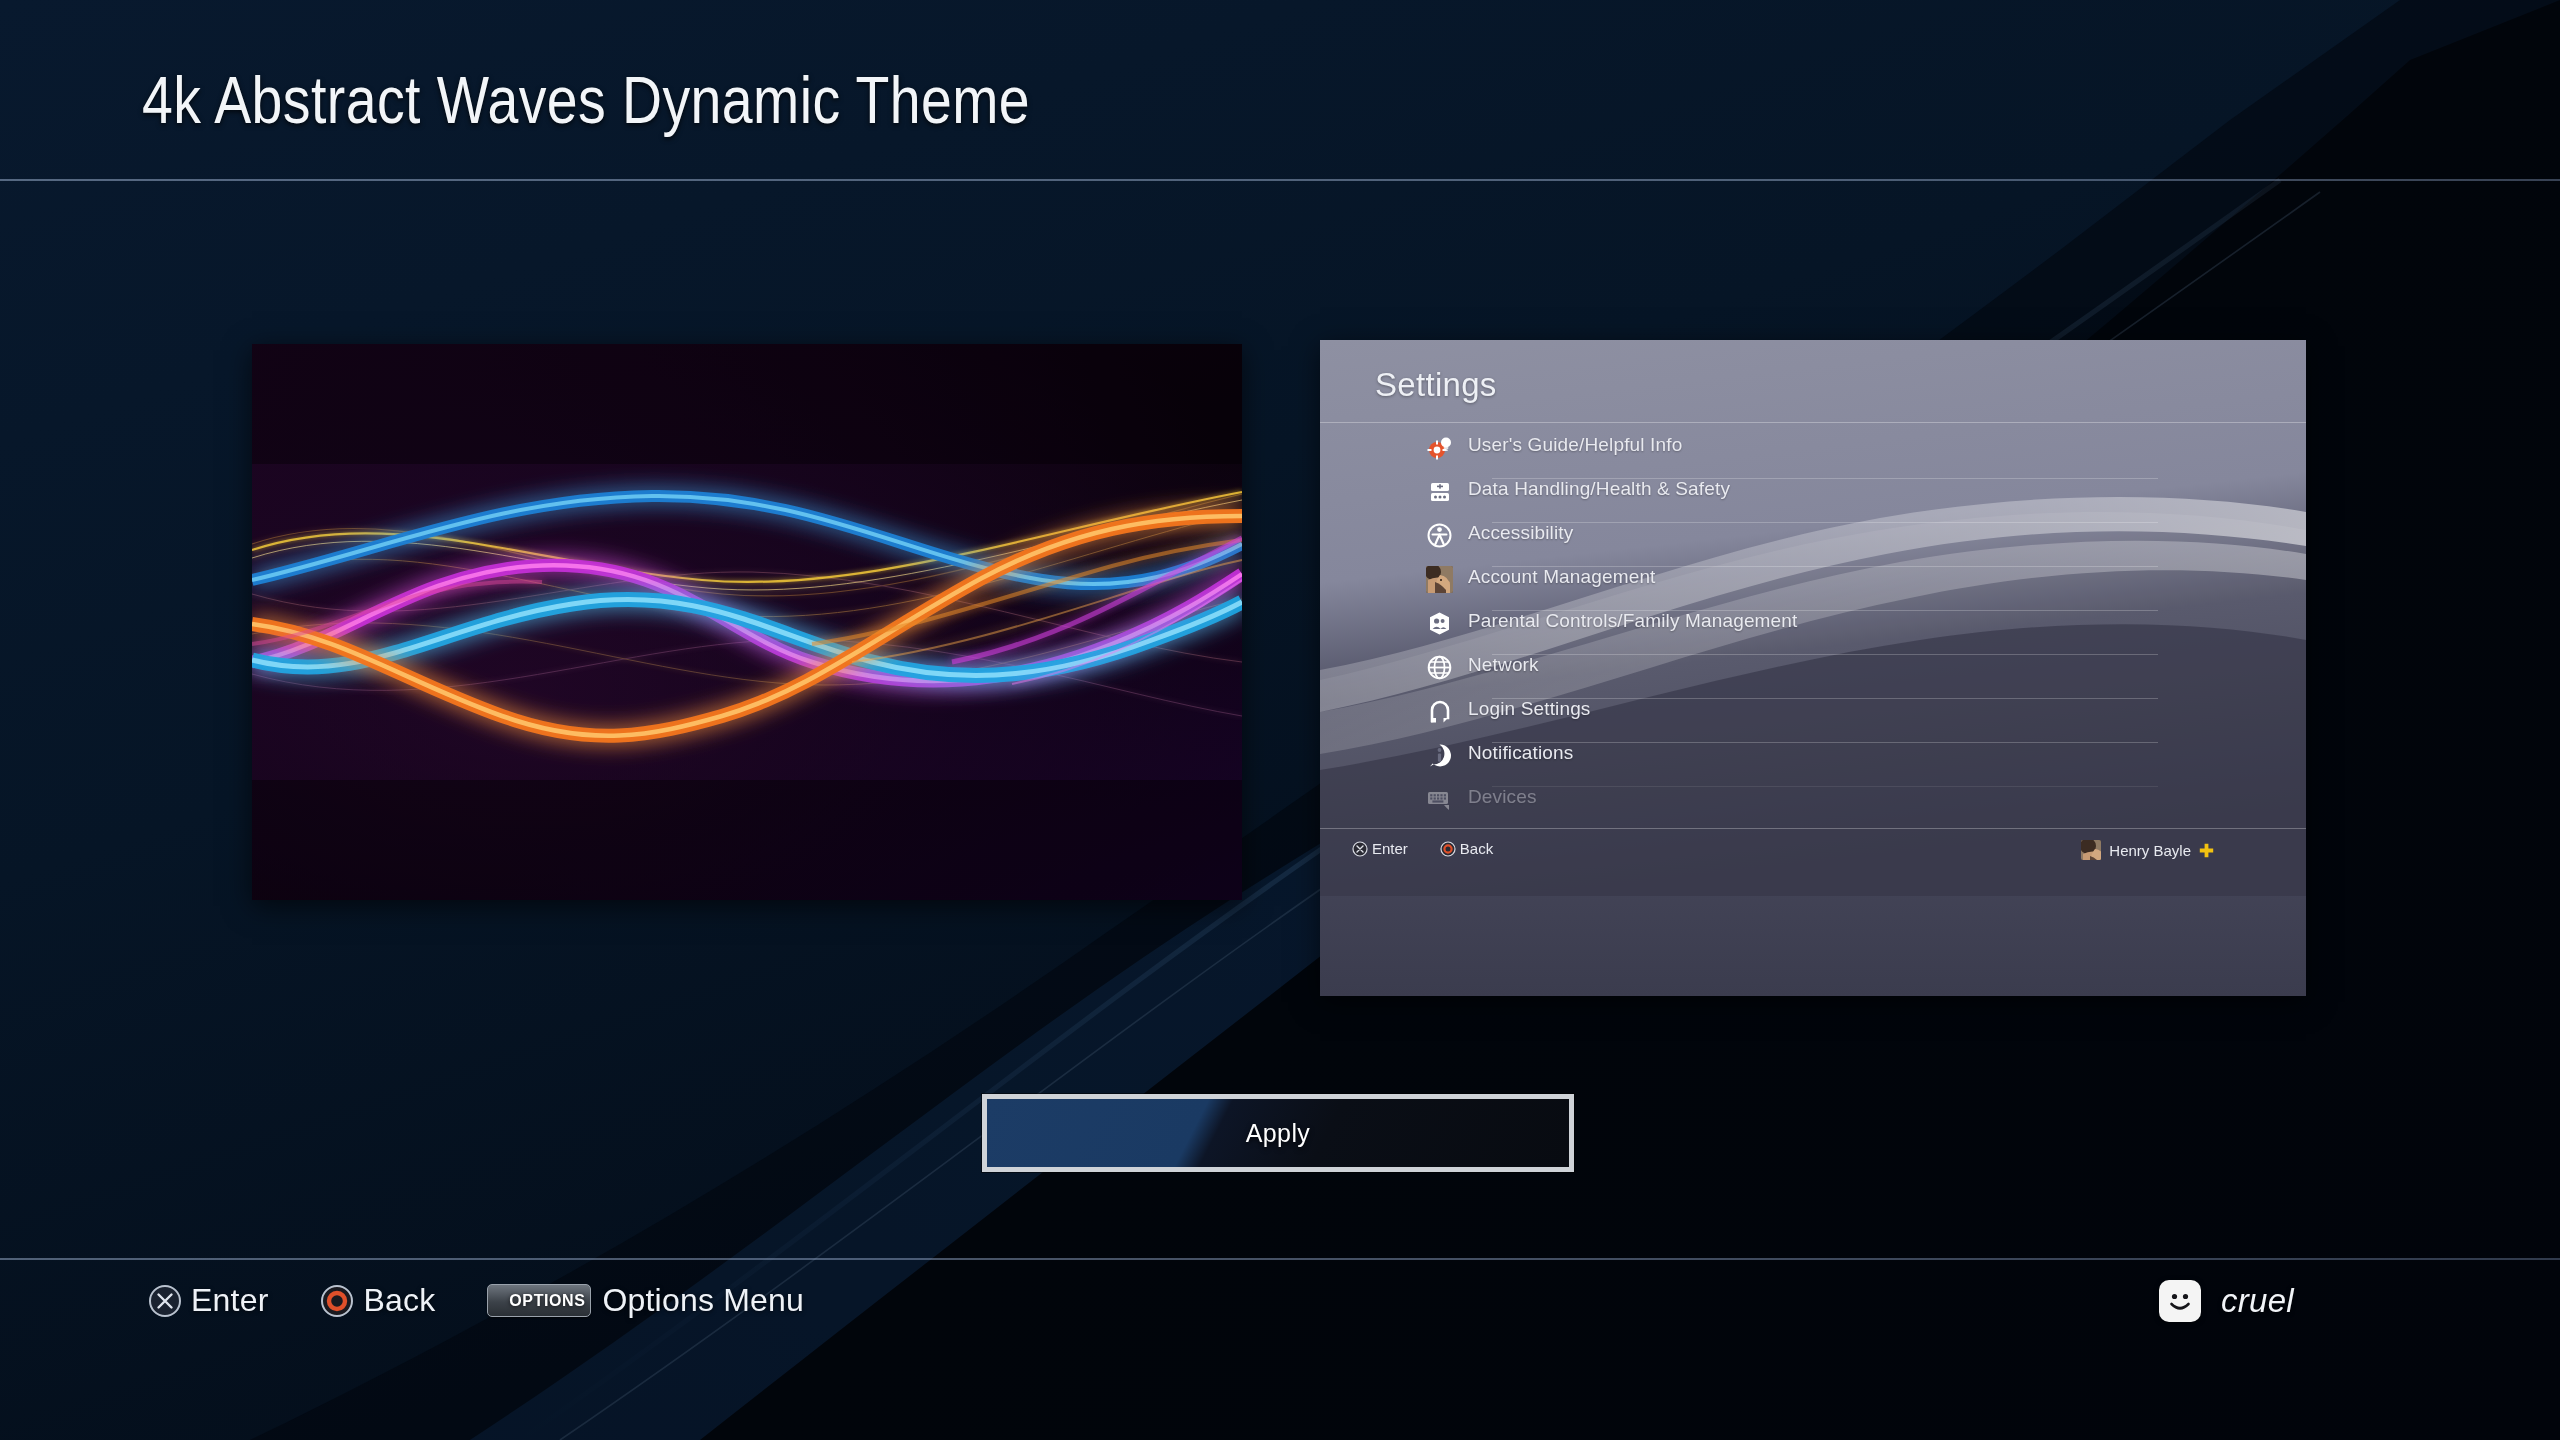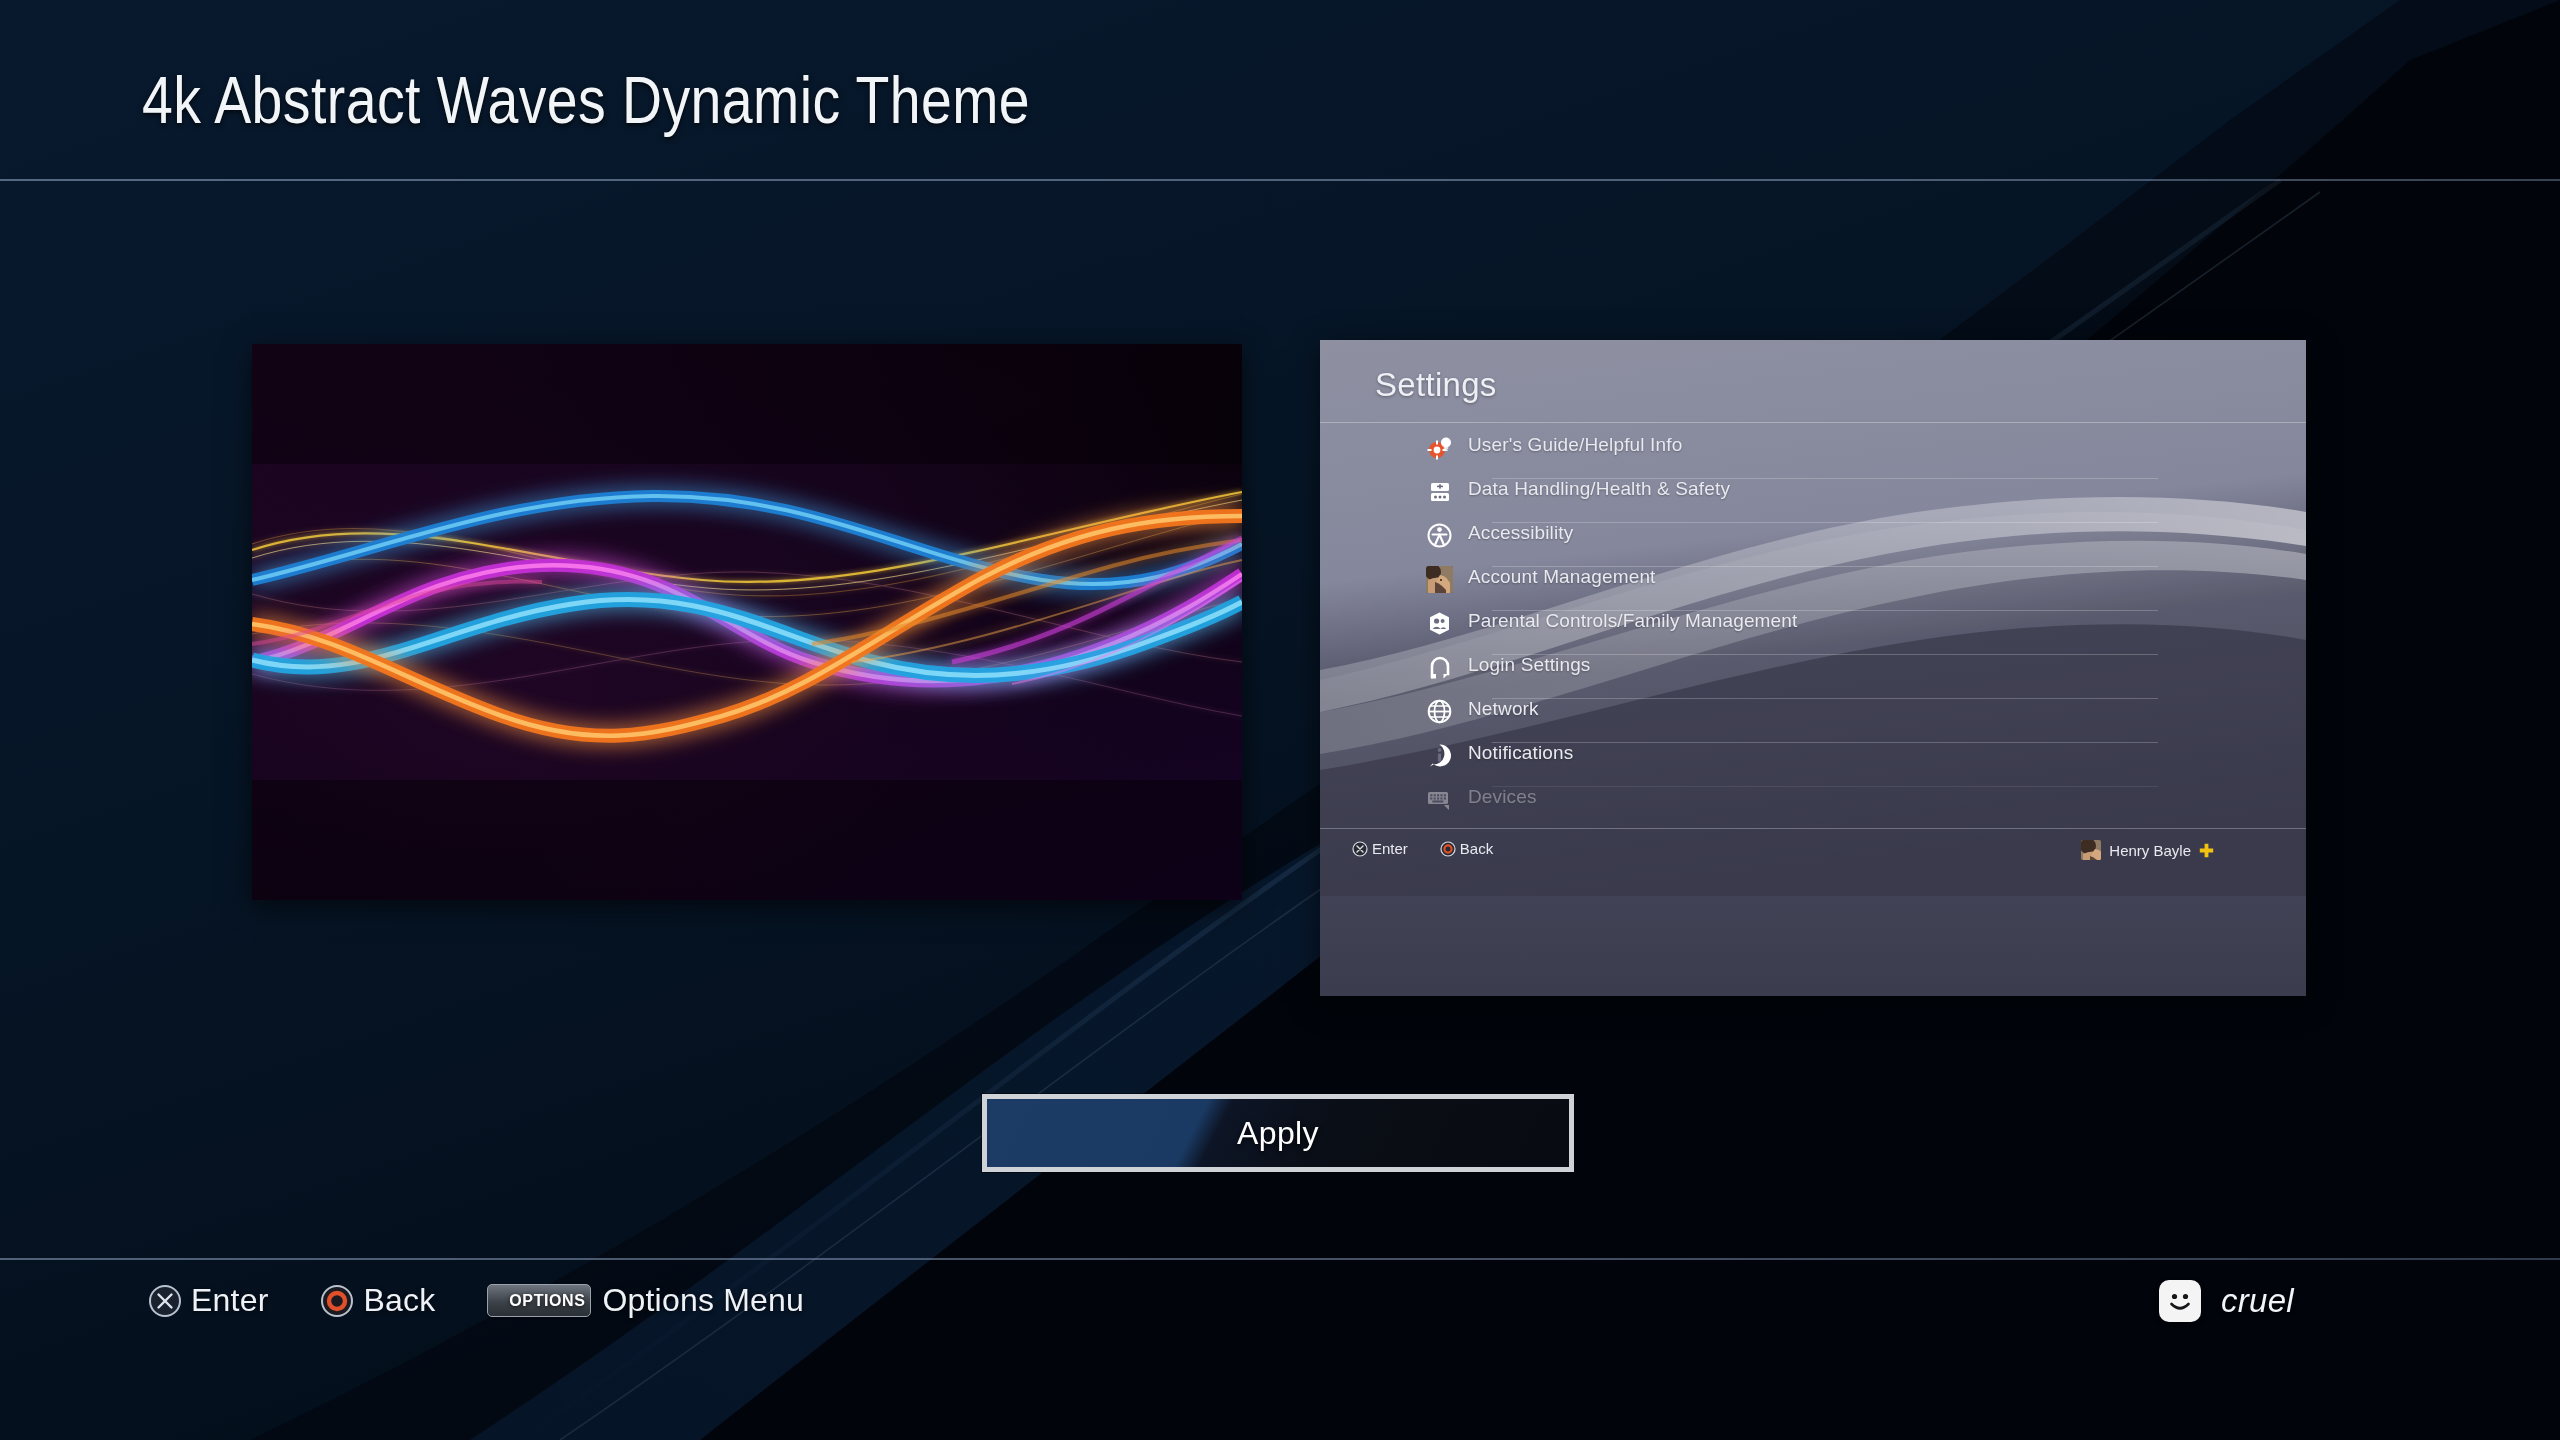--- a/index.html
+++ b/index.html
@@ -221,21 +221,21 @@
     box-shadow: 0 0 0 1px rgba(0,0,0,.5), inset 0 0 0 1px rgba(0,0,0,.45);
   }
   .apply-fill {
     position: absolute;
     inset: 0;
     background: linear-gradient(117deg, #1c3c66 0%, #1a3a63 36%, #0d1526 40%, #0a0e16 58%, #080b11 100%);
   }
   .apply-label {
     position: relative;
     z-index: 2;
-    font-size: 32px;
+    font-size: 25px;
     color: #ffffff;
     letter-spacing: .4px;
     text-shadow: 0 2px 5px rgba(0,0,0,.8);
   }
 
   
   .bottom-rule {
     position: absolute;
     left: 0;
     top: 1258px;
@@ -557,40 +557,40 @@
             <circle cx="15.6" cy="10" r="2" fill="#6a6c80"></circle>
             <path d="M5.6 18 Q9.6 13.6 13.6 18 Z" fill="#6a6c80"></path>
             <path d="M13.4 18 Q16.4 14.6 19.4 18 Z" fill="#6a6c80"></path>
           </svg>
         </span>
         <span class="sp-label">Parental Controls/Family Management</span>
       </div>
 
       <div class="sp-row">
         <span class="sp-icon">
-          <svg width="24" height="24" viewBox="0 0 24 24">
-            <path d="M4 21 L4 10 A8 8 0 0 1 20 10 L20 18" fill="none" stroke="#fff" stroke-width="2.6" stroke-linecap="square"></path>
-            <path d="M20 18 L15.5 18 L15.5 22.5 Z" fill="#fff"></path>
-            <rect x="3" y="18" width="5" height="4.5" fill="#fff"></rect>
-          </svg>
-        </span>
-        <span class="sp-label">Login Settings</span>
-      </div>
-
-      <div class="sp-row">
-        <span class="sp-icon">
           <svg width="25" height="25" viewBox="0 0 25 25">
             <circle cx="12.5" cy="12.5" r="10.8" fill="none" stroke="#fff" stroke-width="2"></circle>
             <ellipse cx="12.5" cy="12.5" rx="5" ry="10.8" fill="none" stroke="#fff" stroke-width="1.8"></ellipse>
             <line x1="1.8" y1="12.5" x2="23.2" y2="12.5" stroke="#fff" stroke-width="1.8"></line>
             <line x1="3.6" y1="7" x2="21.4" y2="7" stroke="#fff" stroke-width="1.5"></line>
             <line x1="3.6" y1="18" x2="21.4" y2="18" stroke="#fff" stroke-width="1.5"></line>
           </svg>
         </span>
         <span class="sp-label">Network</span>
+      </div>
+
+      <div class="sp-row">
+        <span class="sp-icon">
+          <svg width="24" height="24" viewBox="0 0 24 24">
+            <path d="M4 21 L4 10 A8 8 0 0 1 20 10 L20 18" fill="none" stroke="#fff" stroke-width="2.6" stroke-linecap="square"></path>
+            <path d="M20 18 L15.5 18 L15.5 22.5 Z" fill="#fff"></path>
+            <rect x="3" y="18" width="5" height="4.5" fill="#fff"></rect>
+          </svg>
+        </span>
+        <span class="sp-label">Login Settings</span>
       </div>
 
       <div class="sp-row">
         <span class="sp-icon">
           <svg width="25" height="25" viewBox="0 0 25 25">
             <path d="M12.5 1.6 A10.9 10.9 0 1 1 5.6 20.4 L3 23.4 L6.4 21.6 A10.9 10.9 0 0 0 12.5 1.6 Z" fill="#fff"></path>
             <circle cx="12.5" cy="7" r="1.9" fill="#6a6c80"></circle>
             <rect x="10.9" y="10.4" width="3.2" height="8.4" rx="1.2" fill="#6a6c80"></rect>
           </svg>
         </span>

